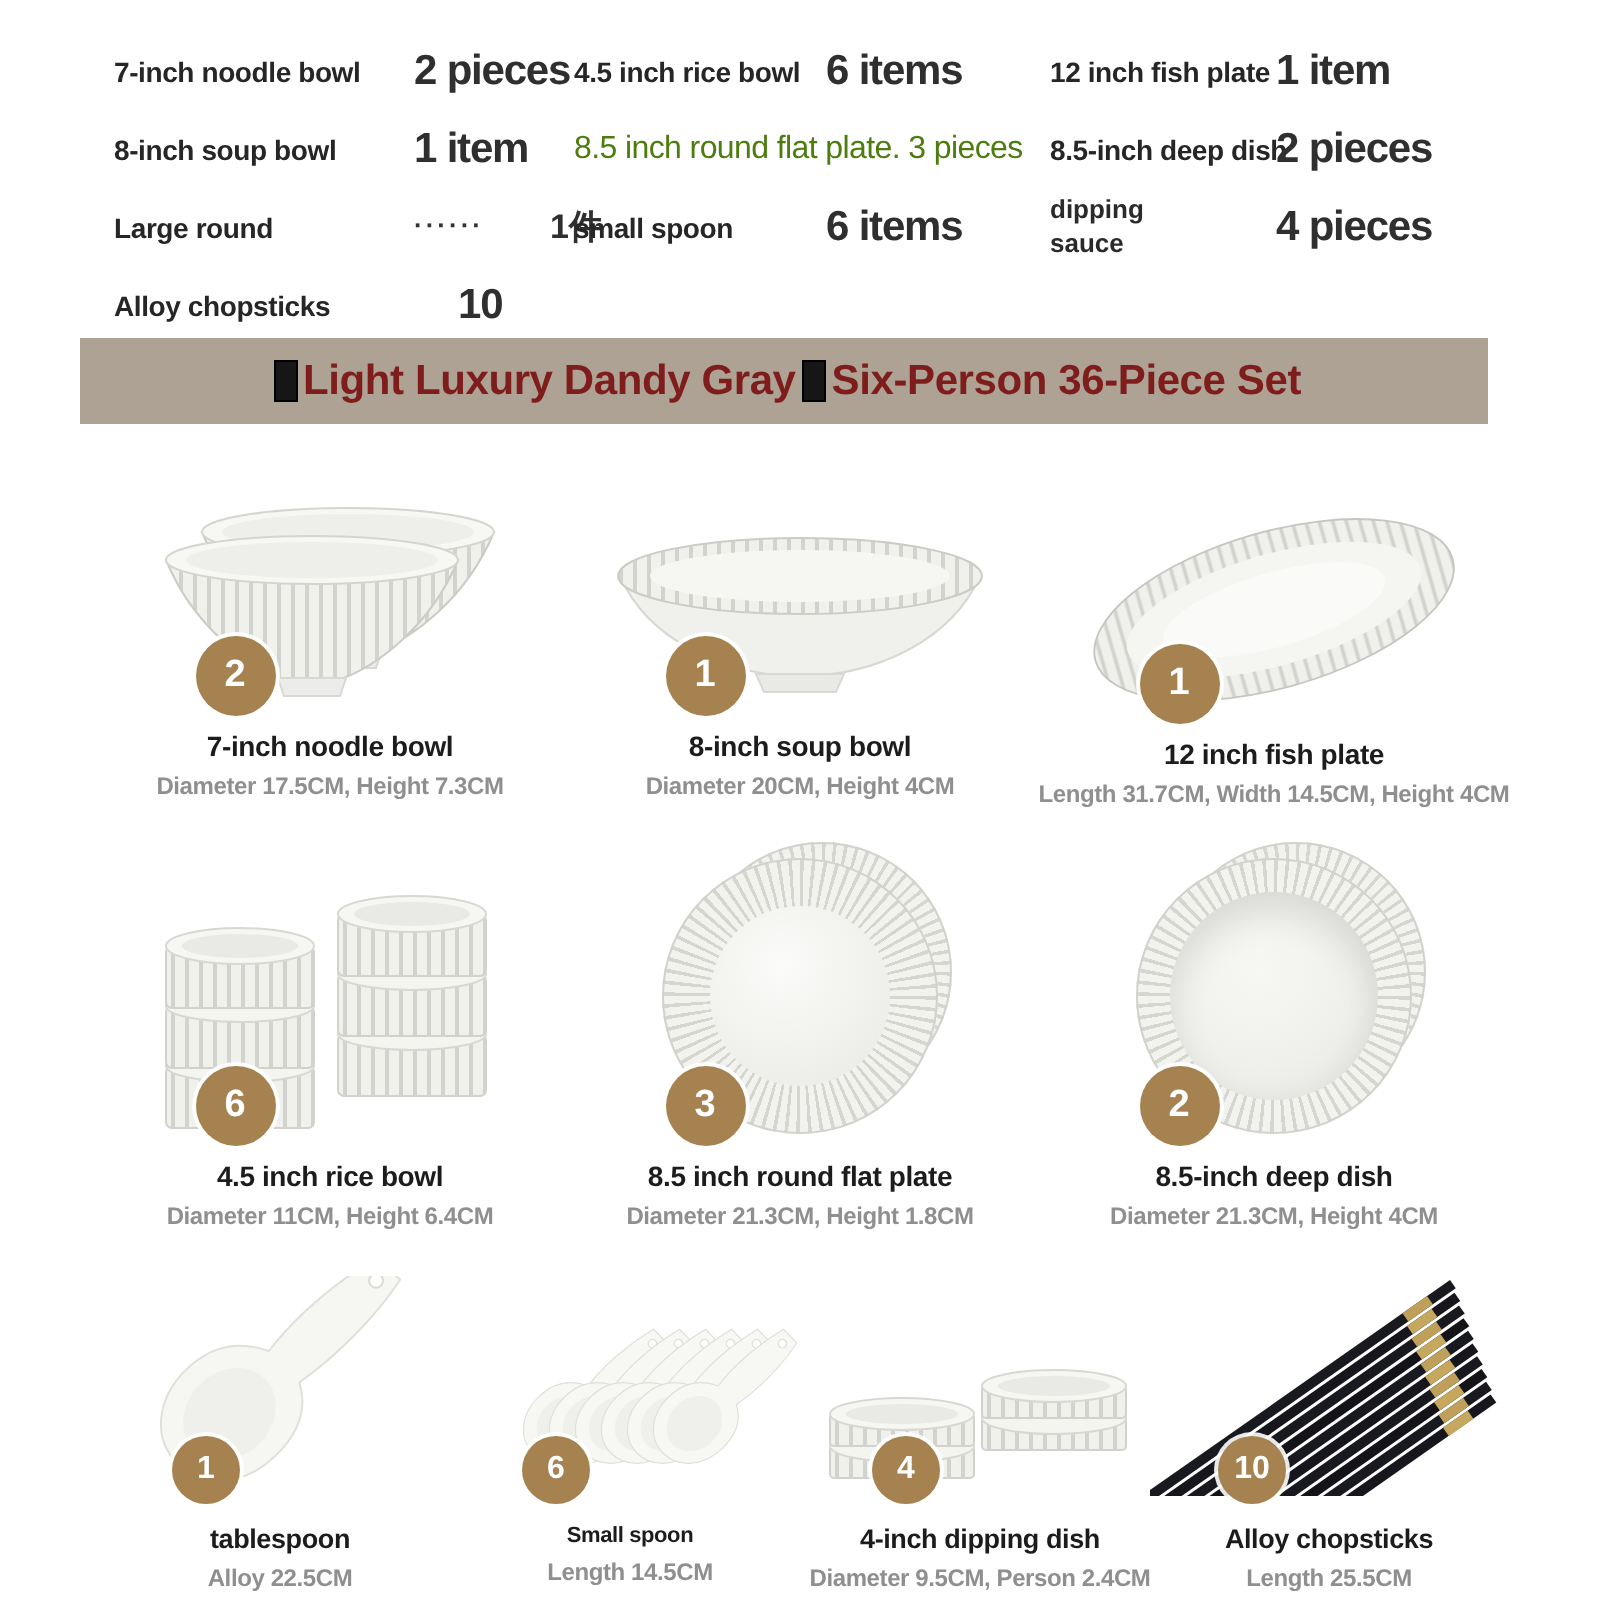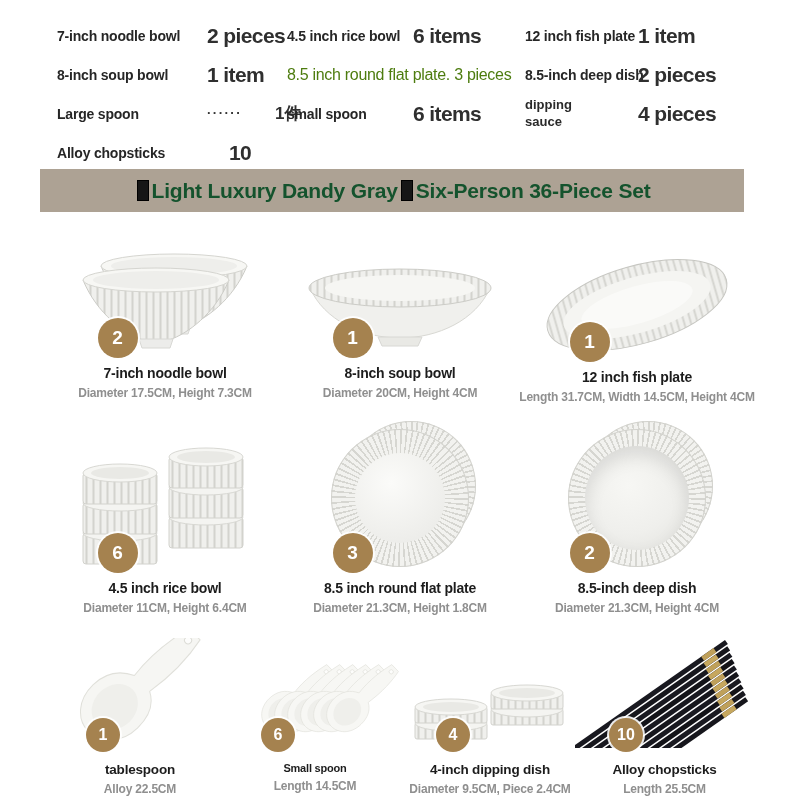--- a/index.html
+++ b/index.html
@@ -18,21 +18,21 @@
   .qty{font-size:21px;font-weight:700;color:#2f2f2f;white-space:nowrap;letter-spacing:-0.6px;}
   .combo{grid-column:3 / span 2;font-size:16px;font-weight:400;color:#4d7c0f;white-space:nowrap;letter-spacing:-0.3px;}
   .dots{font-size:13px;font-weight:700;color:#333;letter-spacing:1.5px;margin-right:7px;vertical-align:2px;}
   .qty-cn{font-size:17px;font-weight:700;color:#2f2f2f;margin-left:26px;}
   .lbl-sm{font-size:13px;font-weight:700;color:#2a2a2a;line-height:1.3;width:58px;white-space:normal;}
   
   .banner{
     position:absolute;top:169px;left:40px;width:704px;height:43px;
     background:var(--banner-bg,#ada294);
     display:flex;align-items:center;justify-content:center;
-    font-size:21px;font-weight:700;color:#14532d;letter-spacing:-0.2px;white-space:nowrap;
+    font-size:21px;font-weight:700;color:#7f1d1d;letter-spacing:-0.2px;white-space:nowrap;
   }
   .tofu{display:inline-block;width:10px;height:19px;background:#161616;margin:0 3px;border:1px solid #000;}
   
   .card{position:absolute;text-align:center;}
   .iw{display:flex;align-items:flex-end;justify-content:center;position:relative;}
   .pname{font-size:14px;font-weight:700;color:var(--name-text,#1c1c1c);margin-top:13px;letter-spacing:-0.2px;white-space:nowrap;}
   .pspecs{font-size:12px;font-weight:600;color:var(--specs-text,#8f8f8f);margin-top:5px;letter-spacing:-0.2px;white-space:nowrap;}
   .badge{
     position:absolute;width:40px;height:40px;border-radius:50%;
     background:var(--badge,#a5824f);color:#fff;font-weight:700;font-size:19px;
@@ -80,21 +80,21 @@
 
   <div class="lbl">8-inch soup bowl</div>
   <div class="qty">1 item</div>
   <div class="combo">
     <span>8.5 inch round flat plate.</span>
     <span>3 pieces</span>
   </div>
   <div class="lbl">8.5-inch deep dish</div>
   <div class="qty">2 pieces</div>
 
-  <div class="lbl">Large spoon</div>
+  <div class="lbl">Large round</div>
   <div style="white-space:nowrap">
     <span class="dots">······</span><span class="qty-cn">1件</span>
   </div>
   <div class="lbl">small spoon</div>
   <div class="qty">6 items</div>
   <div class="lbl-sm">dipping sauce</div>
   <div class="qty">4 pieces</div>
 
   <div class="lbl">Alloy chopsticks</div>
   <div class="qty" style="padding-left:22px">10</div>
@@ -262,21 +262,21 @@
         <rect x="0" y="30" width="72" height="16" rx="2" fill="url(#ribs)" stroke="#d2d2cd"></rect>
         <ellipse cx="36" cy="30" rx="36" ry="8" fill="#f4f4f1" stroke="#d8d8d3"></ellipse>
         <rect x="0" y="14" width="72" height="16" rx="2" fill="url(#ribs)" stroke="#d2d2cd"></rect>
         <ellipse cx="36" cy="14" rx="36" ry="8" fill="#f6f6f3" stroke="#d8d8d3"></ellipse>
         <ellipse cx="36" cy="14" rx="28" ry="5" fill="#e9e9e5"></ellipse>
       </g>
     </svg>
     <div class="badge">4</div>
   </div>
   <div class="pname">4-inch dipping dish</div>
-  <div class="pspecs">Diameter 9.5CM, Piece 2.4CM</div>
+  <div class="pspecs">Diameter 9.5CM, Person 2.4CM</div>
 </div>
 
 <div class="card r3" style="top:638px;left:572px;width:185px;">
   <div class="iw" style="height:110px;">
     <svg width="180" height="110" viewBox="0 0 180 110">
       <g transform="translate(150,2) rotate(55)">
         <g transform="translate(0,0)">
             <rect x="0" y="0" width="5" height="200" fill="#191920"></rect>
             <rect x="0" y="14" width="5" height="15" fill="#bfa05a"></rect>
           </g>

